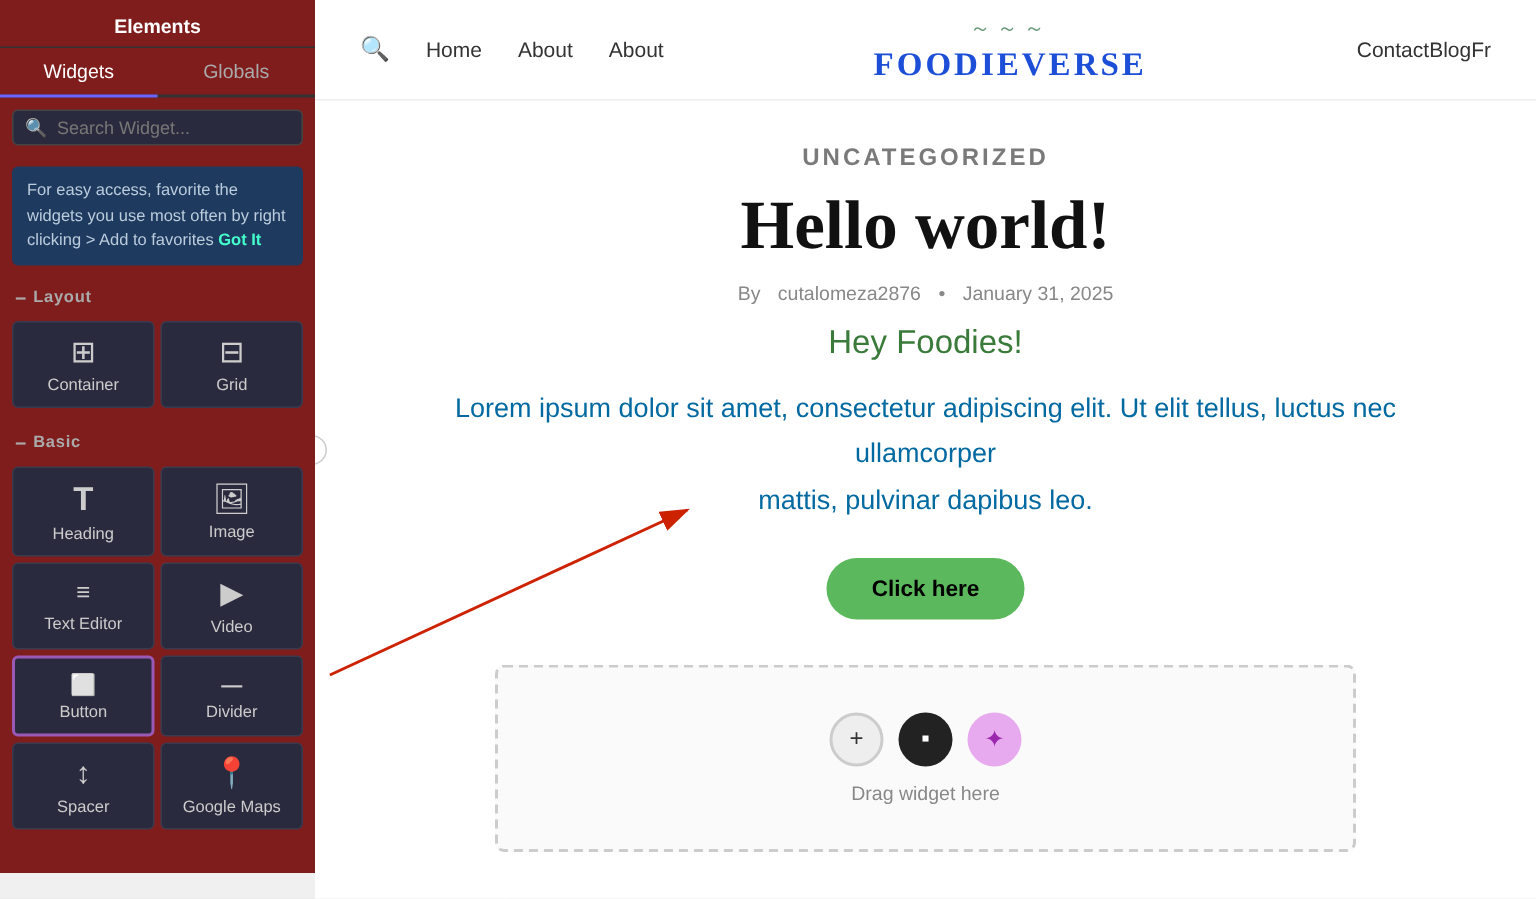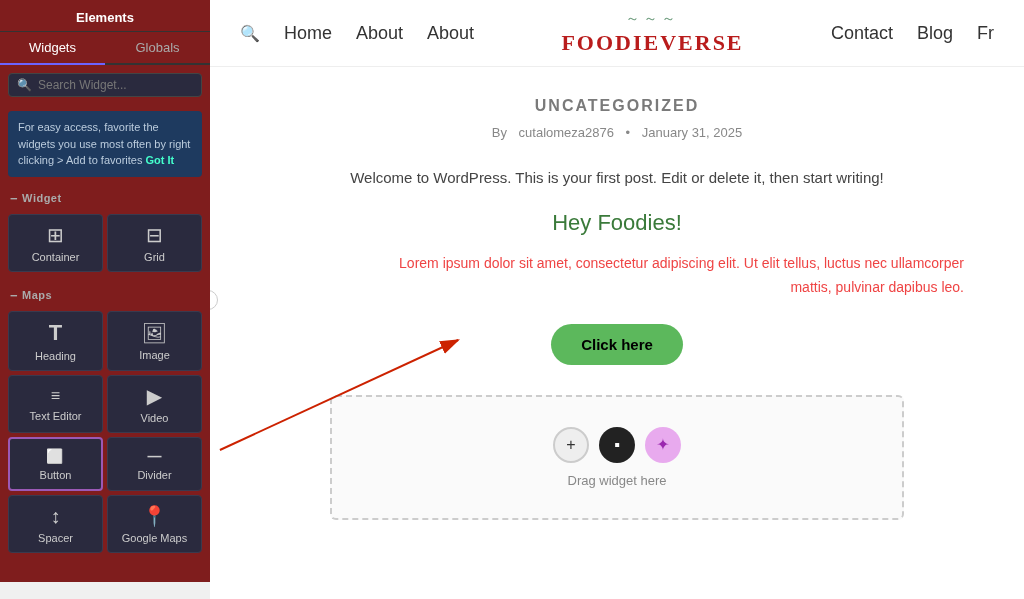--- a/index.html
+++ b/index.html
@@ -159,42 +159,41 @@
       padding: 10px 30px;
       border-bottom: 1px solid #eee;
       background: #fff;
     }
     .nav-left {
       display: flex;
       align-items: center;
       gap: 24px;
     }
     .nav-search { font-size: 16px; color: #333; cursor: pointer; }
-    .nav-link { font-size: 18px; color: #333; text-decoration: none; cursor: pointer; }
+    .nav-link { font-size: 14px; color: #333; text-decoration: none; cursor: pointer; }
     .nav-center {
       text-align: center;
     }
     .nav-logo-wave {
       color: #5a8a6a;
       font-size: 18px;
       letter-spacing: 2px;
       display: block;
       margin-bottom: 2px;
     }
     .nav-logo-text {
       font-size: 22px;
       font-weight: 800;
       letter-spacing: 2px;
-      color: #b91c1c;
+      color: #1d4ed8;
       font-family: Georgia, serif;
     }
     .nav-right {
       display: flex;
       align-items: center;
-      gap: 24px;
     }
 
     
     .post-content {
       padding: 30px 60px 30px;
       max-width: 820px;
       margin: 0 auto;
     }
     .post-category {
       text-align: center;
@@ -211,41 +210,41 @@
       font-weight: 800;
       color: #111;
       font-family: Georgia, serif;
       margin-bottom: 12px;
       line-height: 1.1;
     }
     .post-meta {
       text-align: center;
       font-size: 13px;
       color: #888;
-      margin-bottom: 26px;
+      margin-bottom: 12px;
     }
     .post-meta span { margin: 0 4px; }
     .post-intro {
       text-align: center;
       font-size: 15px;
       color: #444;
       margin-bottom: 20px;
       line-height: 1.6;
     }
     .post-subheading {
       text-align: center;
       font-size: 22px;
       font-weight: 400;
       color: #3a7a3a;
       margin-bottom: 16px;
     }
     .post-body {
-      text-align: right;
-      font-size: 14px;
-      color: #ef4444;
+      text-align: center;
+      font-size: 18px;
+      color: #0369a1;
       line-height: 1.7;
       margin-bottom: 24px;
     }
     .click-here-btn {
       display: block;
       width: fit-content;
       margin: 0 auto 30px;
       background: #5cb85c;
       color: #000000;
       font-size: 15px;
@@ -313,35 +312,35 @@
   </div>
   <div class="search-box">
     <span style="color:#777;font-size:12px;">🔍</span>
     <input type="text" placeholder="Search Widget..." style="">
   </div>
   <div class="info-box">
     <span>For easy access, favorite the widgets you use most often by right clicking &gt; Add to favorites</span> <a href="#">Got It</a>
   </div>
 
   <div class="section-label">
-    <span>Widget</span>
+    <span>Layout</span>
   </div>
   <div class="widget-grid">
     <div class="widget-item">
       <span class="widget-icon">⊞</span>
       <span class="widget-label">Container</span>
     </div>
     <div class="widget-item">
       <span class="widget-icon">⊟</span>
       <span class="widget-label">Grid</span>
     </div>
   </div>
 
   <div class="section-label">
-    <span>Maps</span>
+    <span>Basic</span>
   </div>
   <div class="widget-grid">
     <div class="widget-item">
       <span class="widget-icon" style="font-size:22px;font-weight:bold;">T</span>
       <span class="widget-label">Heading</span>
     </div>
     <div class="widget-item">
       <span class="widget-icon">🖼</span>
       <span class="widget-label">Image</span>
     </div>
@@ -391,27 +390,27 @@
         </div>
         <div class="nav-right">
           <a class="nav-link">Contact</a>
           <a class="nav-link">Blog</a>
           <a class="nav-link">Fr</a>
         </div>
       </nav>
 
       <div class="post-content">
         <div class="post-category">UNCATEGORIZED</div>
+        <h1 class="post-title">Hello world!</h1>
         <div class="post-meta">
           <span>By</span>
           <span>cutalomeza2876</span>
           <span> • </span>
           <span>January 31, 2025</span>
         </div>
-        <p class="post-intro">Welcome to WordPress. This is your first post. Edit or delete it, then start writing!</p>
         <div class="post-subheading">Hey Foodies!</div>
         <p class="post-body">Lorem ipsum dolor sit amet, consectetur adipiscing elit. Ut elit tellus, luctus nec ullamcorper<br>mattis, pulvinar dapibus leo.</p>
 
         <button class="click-here-btn">Click here</button>
 
         <div class="drop-zone">
           <div class="drop-zone-icons">
             <div class="drop-icon drop-icon-plus">+</div>
             <div class="drop-icon drop-icon-folder">▪</div>
             <div class="drop-icon drop-icon-magic">✦</div>

